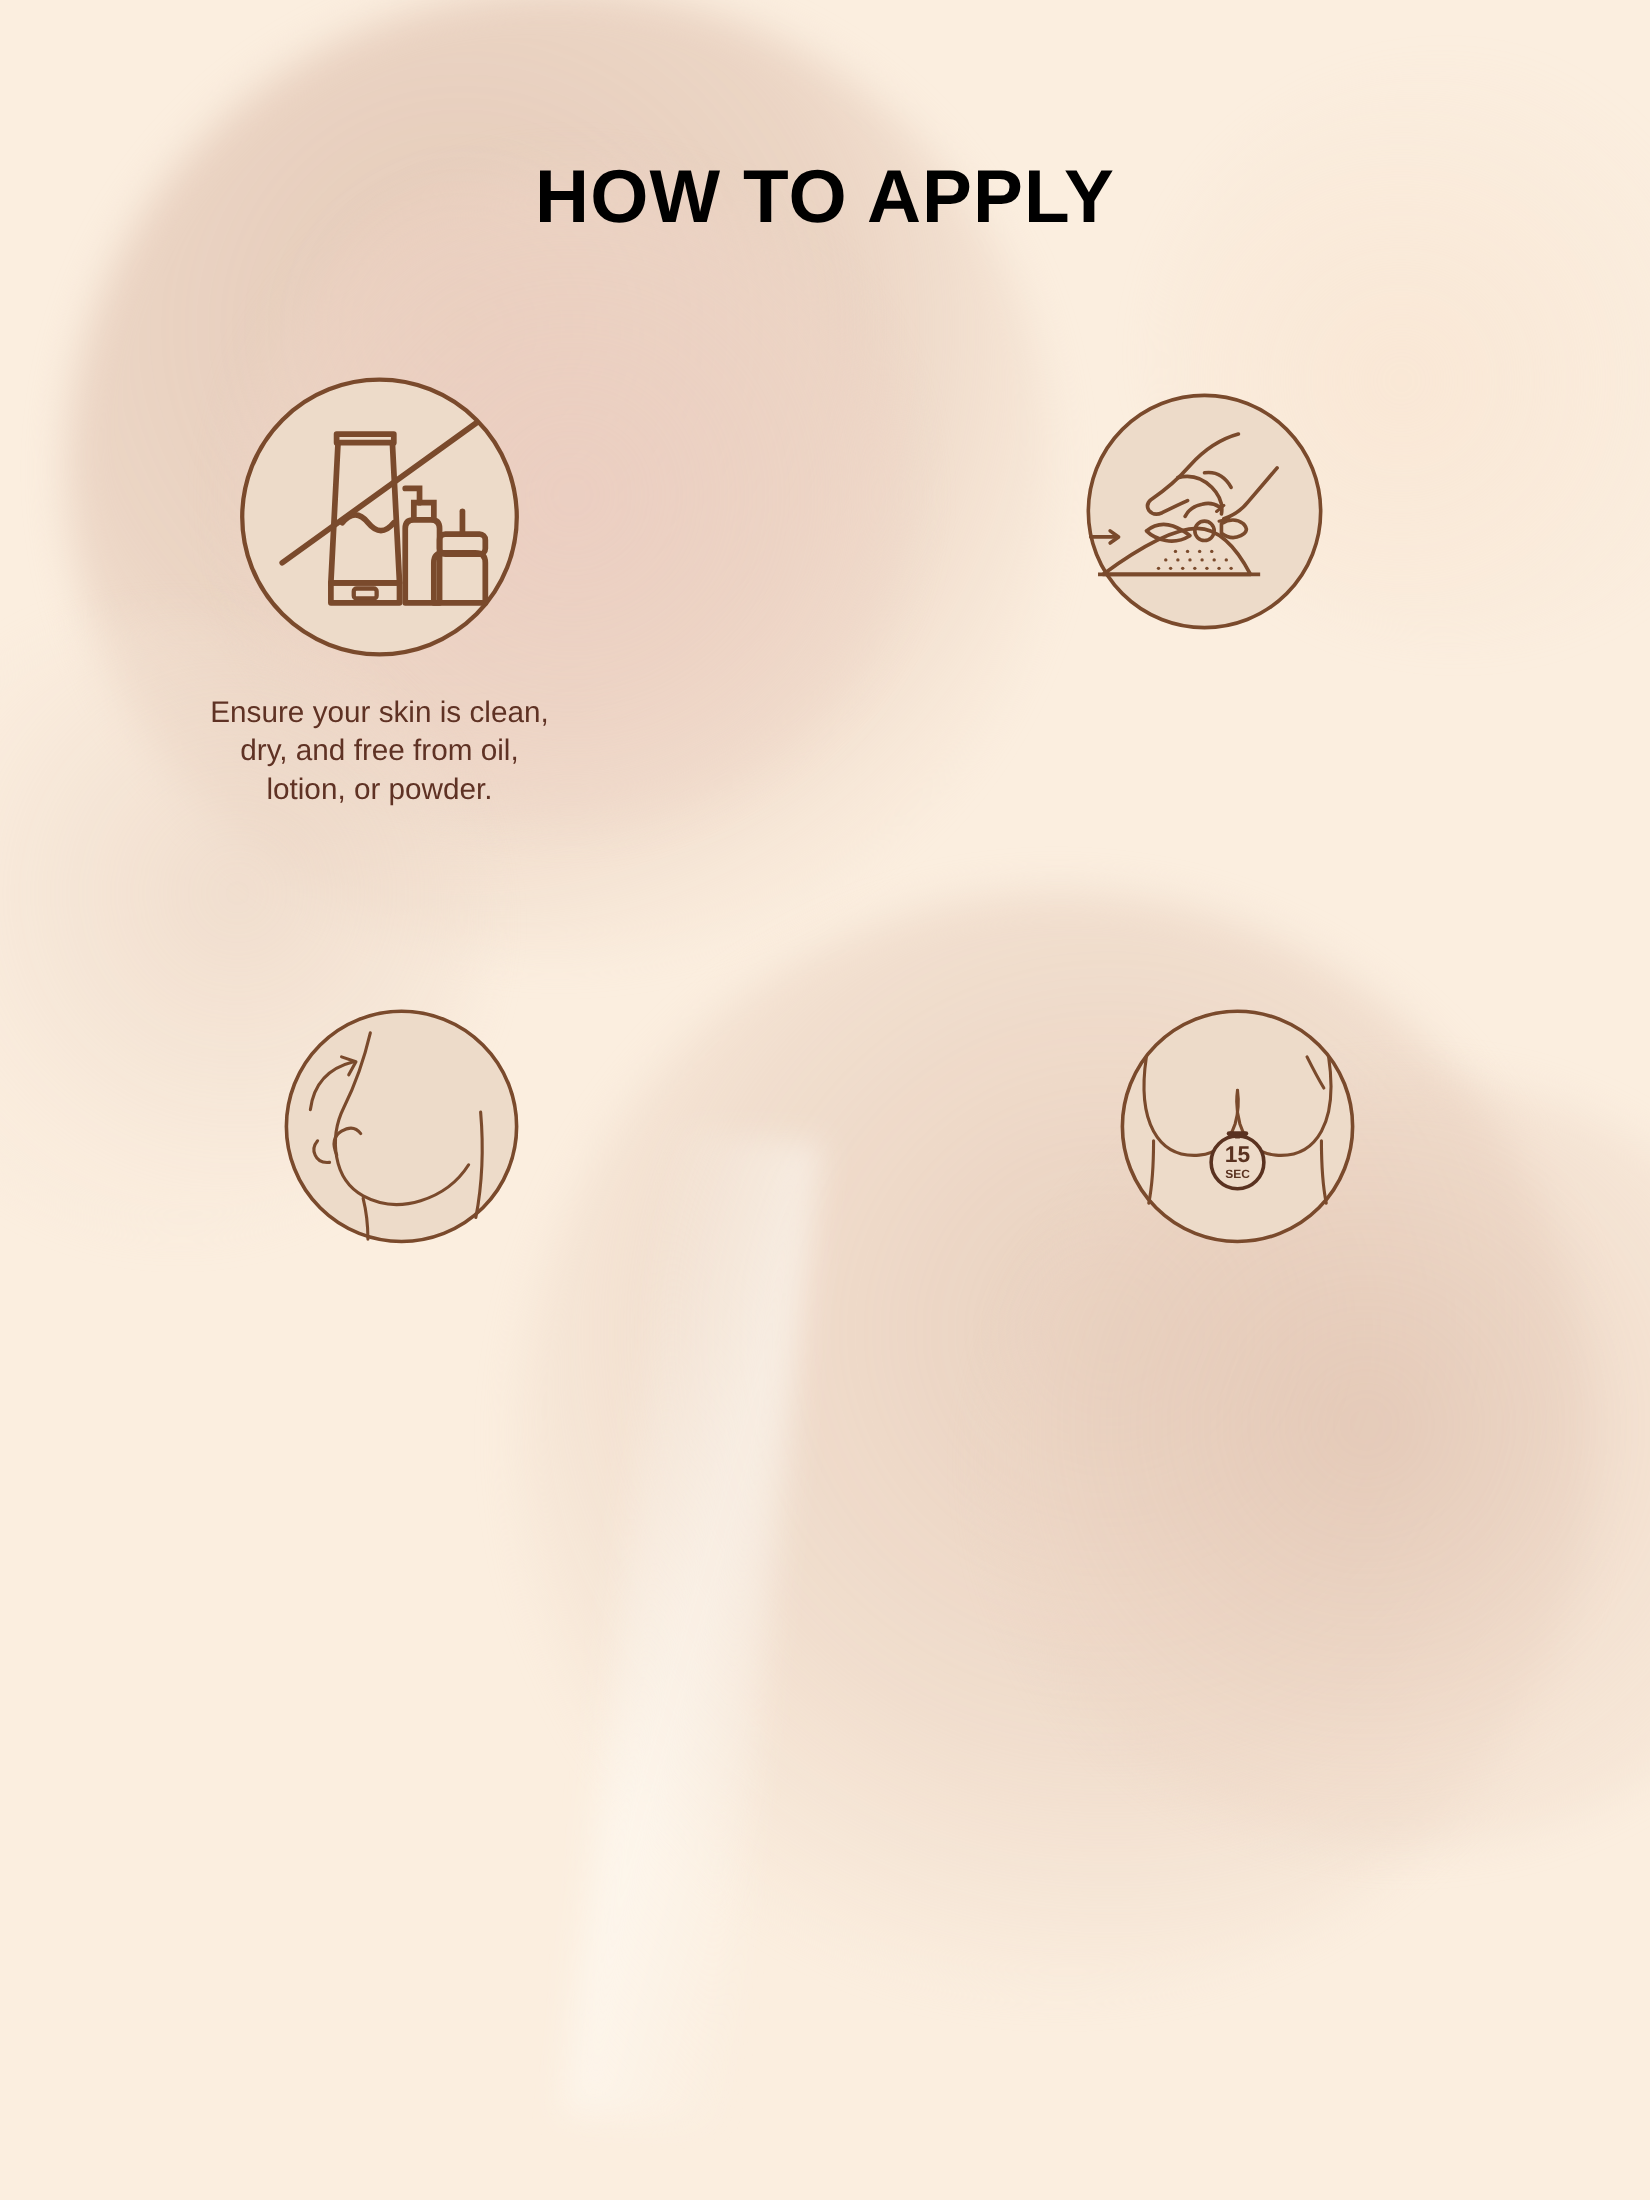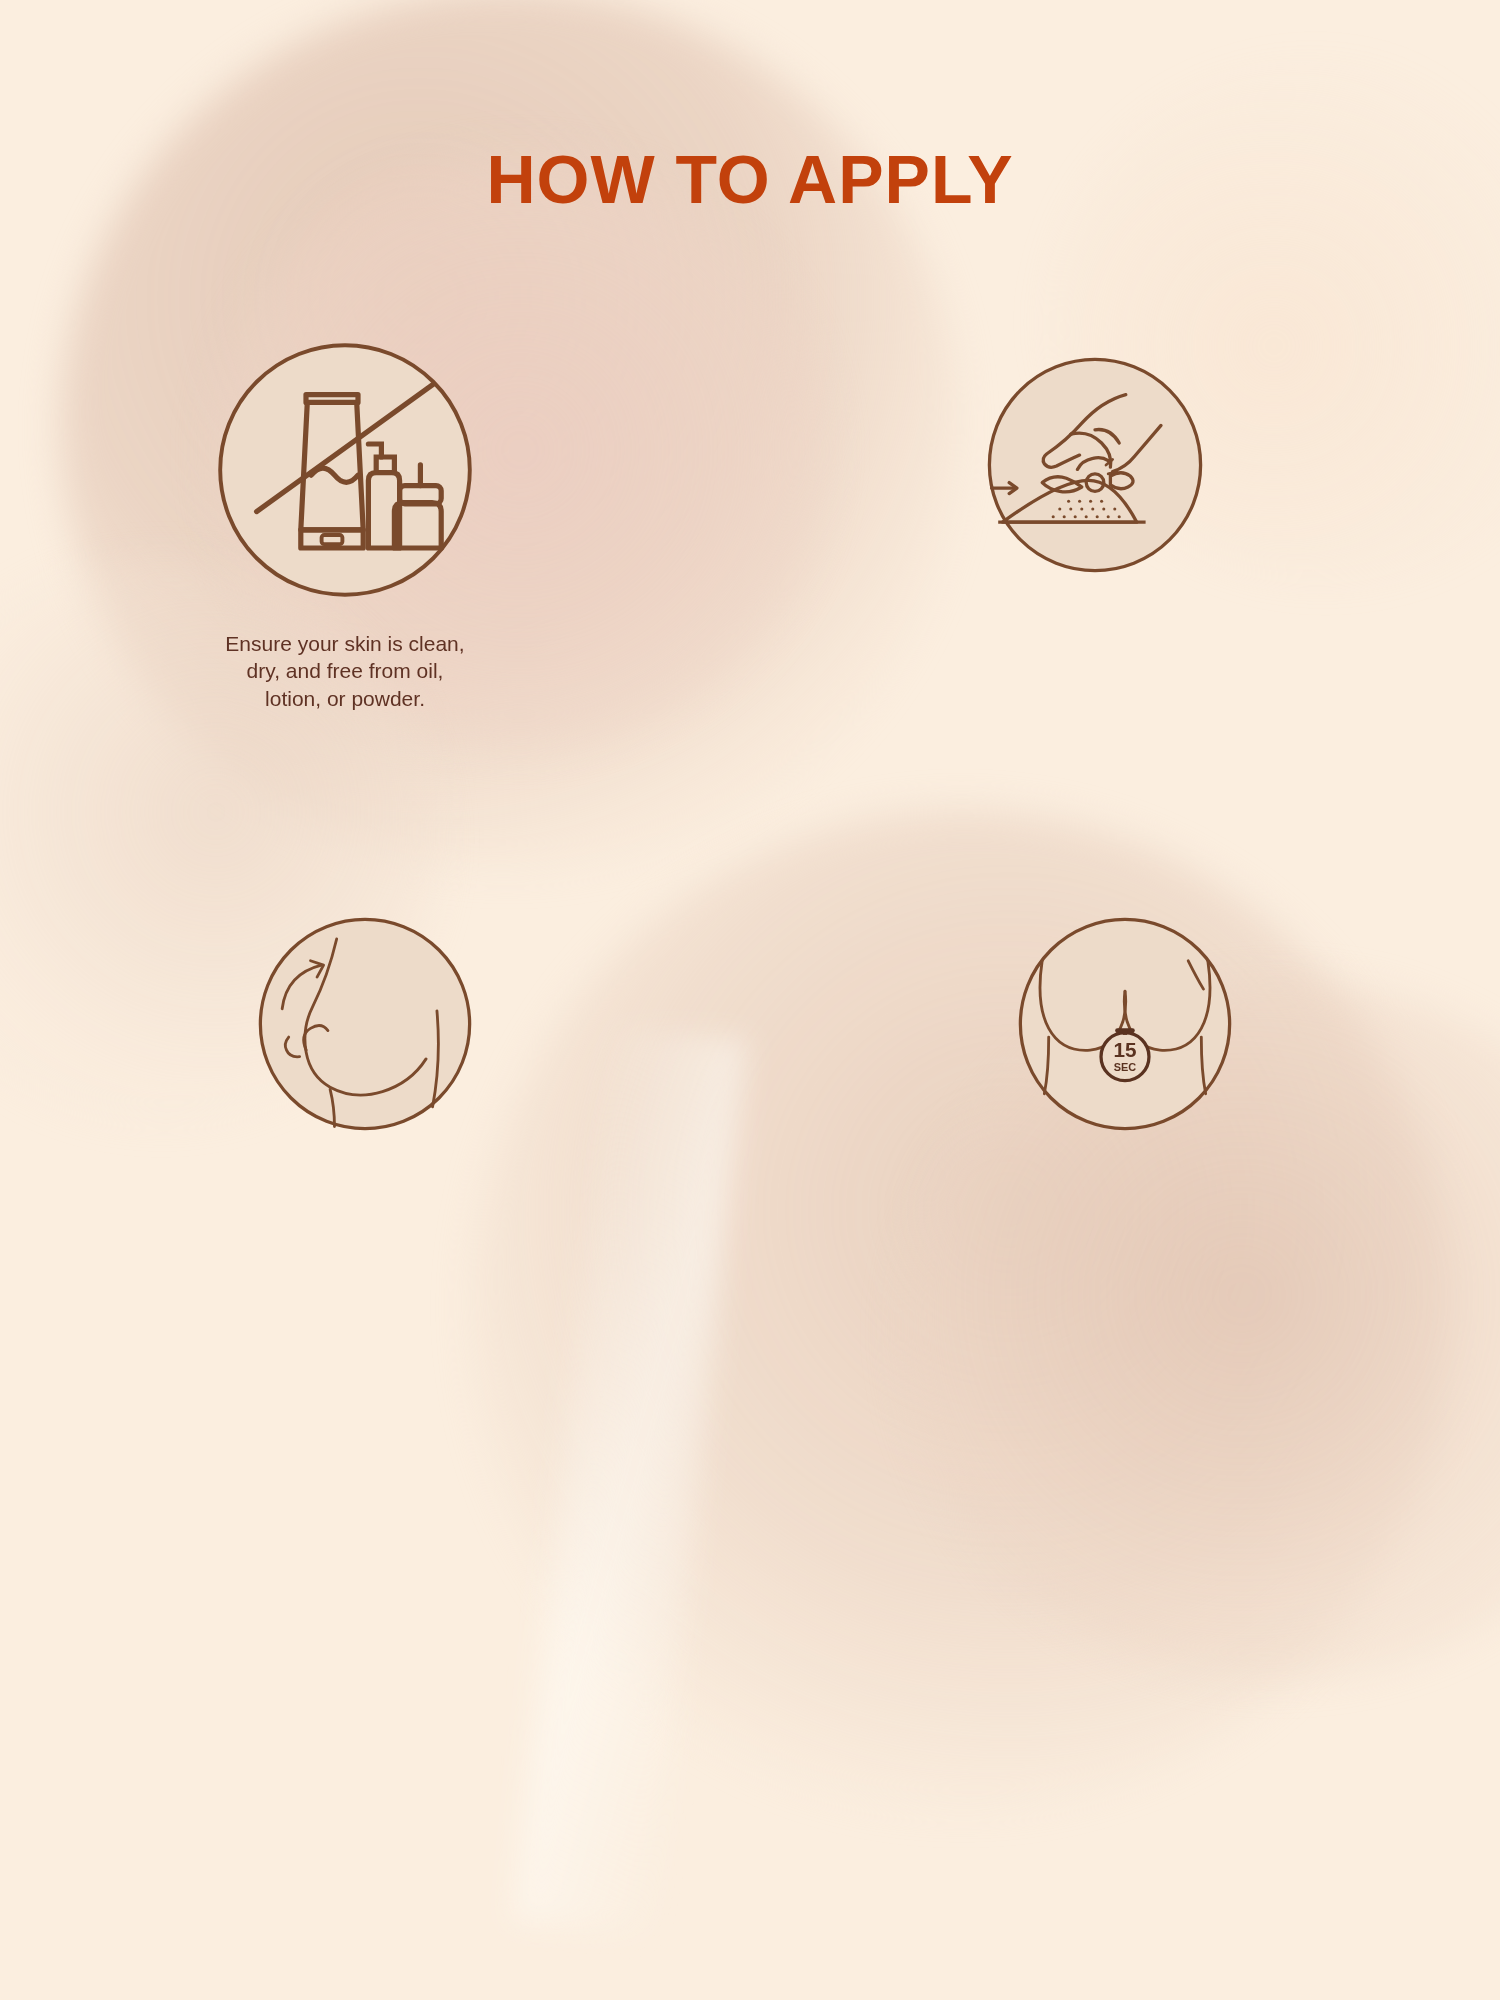--- a/index.html
+++ b/index.html
@@ -76,21 +76,21 @@
 
   #page-title {
     position: absolute;
     top: 140px;
     left: 0;
     width: 1500px;
     text-align: center;
     font-size: 68px;
     font-weight: bold;
     letter-spacing: 1px;
-    color: #c2410c;
+    color: #000000;
   }
 
   .step {
     position: absolute;
     text-align: center;
   }
   .step-icon-wrap {
     display: flex;
     justify-content: center;
     align-items: center;
@@ -106,21 +106,21 @@
     white-space: pre-line;
   }
 
   
   #step-1 { left: 85px;  top: 340px; width: 520px; }
   #step-2 { left: 845px; top: 355px; width: 500px; }
   #step-3 { left: 20px;  top: 915px; width: 690px; }
   #step-4 { left: 865px; top: 915px; width: 520px; }
   #step-5 { left: 445px; top: 1520px; width: 620px; }
 
-  #step-1 .step-caption { font-size: 21px; }
+  #step-1 .step-caption { font-size: 27px; }
   #step-2 .step-caption { font-size: 31px; }
   #step-3 .step-caption { font-size: 32px; }
   #step-4 .step-caption { font-size: 31px; }
   #step-5 .step-caption { font-size: 31px; }
 </style>
 </head>
 <body>
 
 <div id="bg-layer">
   <div class="blob blob-f"></div>

